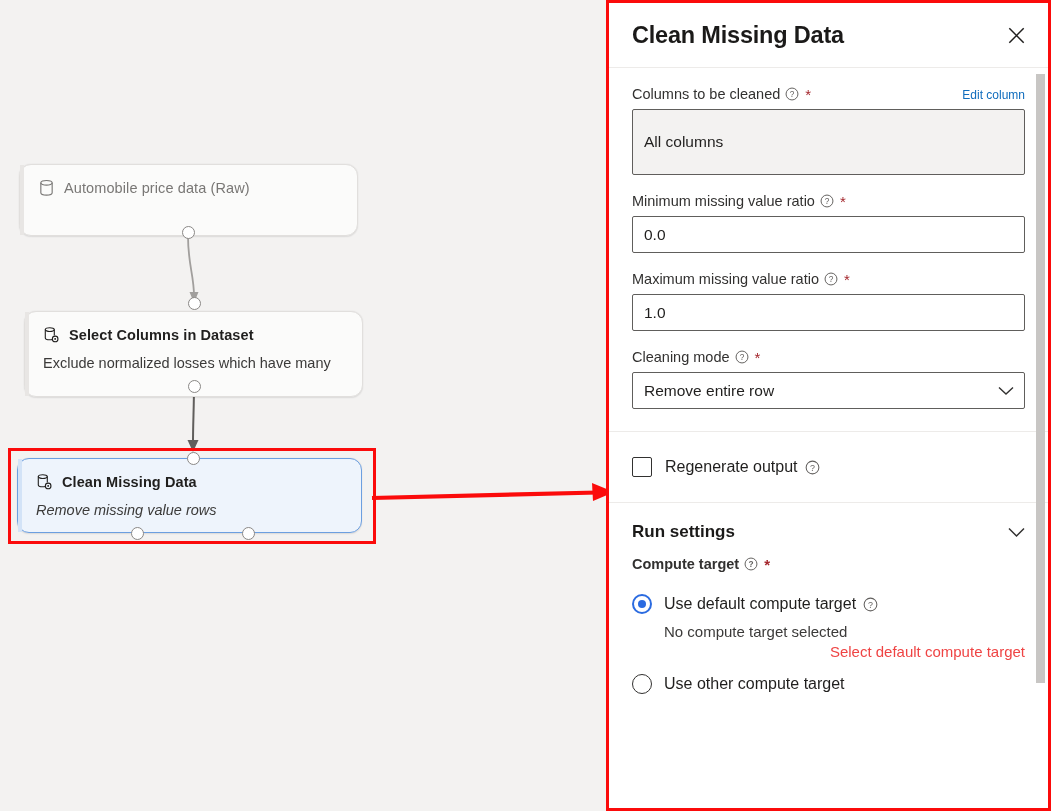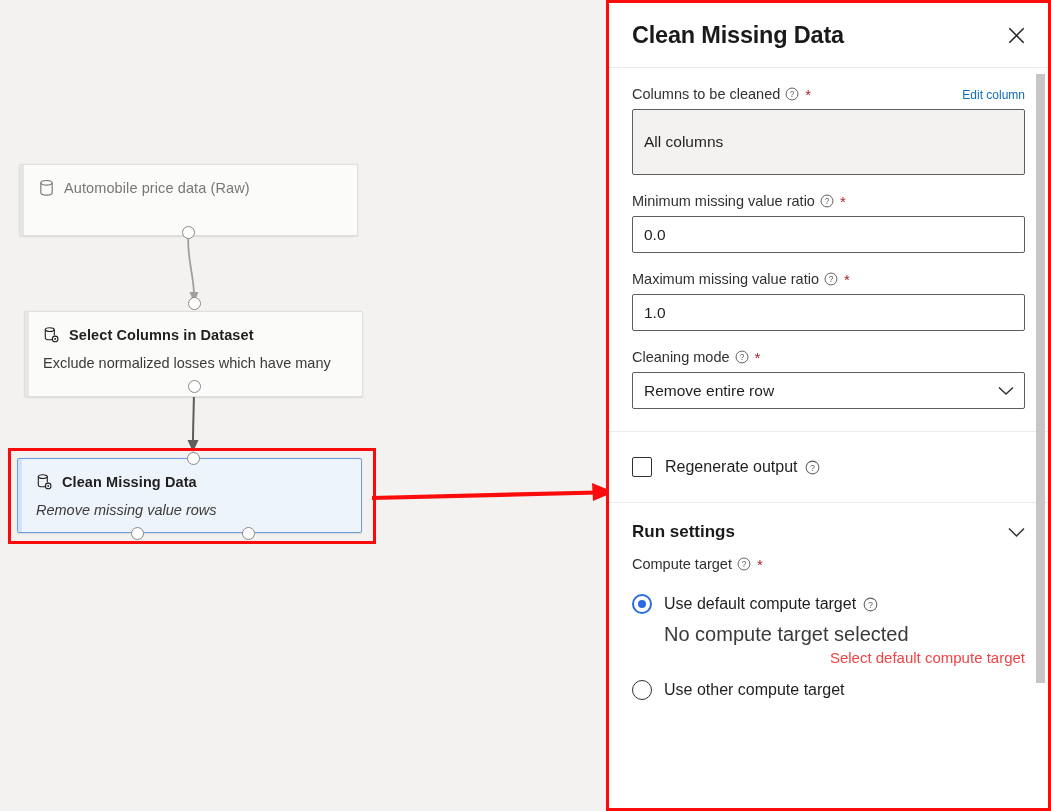--- a/index.html
+++ b/index.html
@@ -16,21 +16,21 @@
   #canvas {
     position: absolute; left: 0; top: 0;
     width: 606px; height: 811px;
     background: #f3f2f1;
     overflow: hidden;
   }
   .node {
     position: absolute;
     background: #fbfbfa;
     border: 1px solid #e1dfdd;
-    border-radius: 2px;
+    border-radius: 12px;
     box-shadow: 0 0.5px 1.5px rgba(0,0,0,0.10);
   }
   .node .accent {
     position: absolute; left: 0; top: 0; bottom: 0; width: 4px;
     background: #e8e6e4;
   }
   .node .nodehead {
     display: flex; align-items: center; gap: 9px;
     padding: 14px 14px 0 18px;
   }
@@ -169,21 +169,21 @@
   }
   .radio.on { border-color: #2b6be0; border-width: 2px; }
   .radio.on::after {
     content: ""; position: absolute; left: 4px; top: 4px;
     width: 8px; height: 8px; border-radius: 50%; background: #2b6be0;
   }
   .rlabel {
     font-size: 16px; color: #201f1e; display: flex; align-items: center; gap: 7px;
   }
   .sub-note {
-    margin: 9px 0 0 32px; font-size: 20px; color: #3b3a39;
+    margin: 9px 0 0 32px; font-size: 15px; color: #3b3a39;
   }
   .sub-link {
     margin: 3px 0 0 32px; font-size: 15px; color: #ef4444; cursor: pointer; text-align: right;
   }
 
   
   #p-scroll {
     position: absolute; right: 3px; top: 71px;
     width: 9px; height: 609px;
     background: #c8c6c4; border-radius: 0;
@@ -346,21 +346,21 @@
       <div class="divider"></div>
 
       <div class="section">
         <div class="sec-head">
           <div class="sec-title">Run settings</div>
           <svg width="17" height="11" viewBox="0 0 17 11">
             <path d="M1 1.5 L8.5 9 L16 1.5" stroke="#323130" stroke-width="1.5" fill="none"></path>
           </svg>
         </div>
 
-        <div class="flabel" style="margin-bottom:22px;">
+        <div class="flabel" style="margin-bottom:22px;font-weight:bold;">
           <span>Compute target</span>
           <svg class="infoq" viewBox="0 0 16 16">
             <circle cx="8" cy="8" r="6.8" fill="none" stroke="#605e5c" stroke-width="1.1"></circle>
             <text x="8" y="11.6" font-size="9.5" fill="#605e5c" text-anchor="middle" font-family="Liberation Sans, sans-serif">?</text>
           </svg>
           <span class="req">*</span>
         </div>
 
         <div class="radio-row">
           <div class="radio on"></div>

